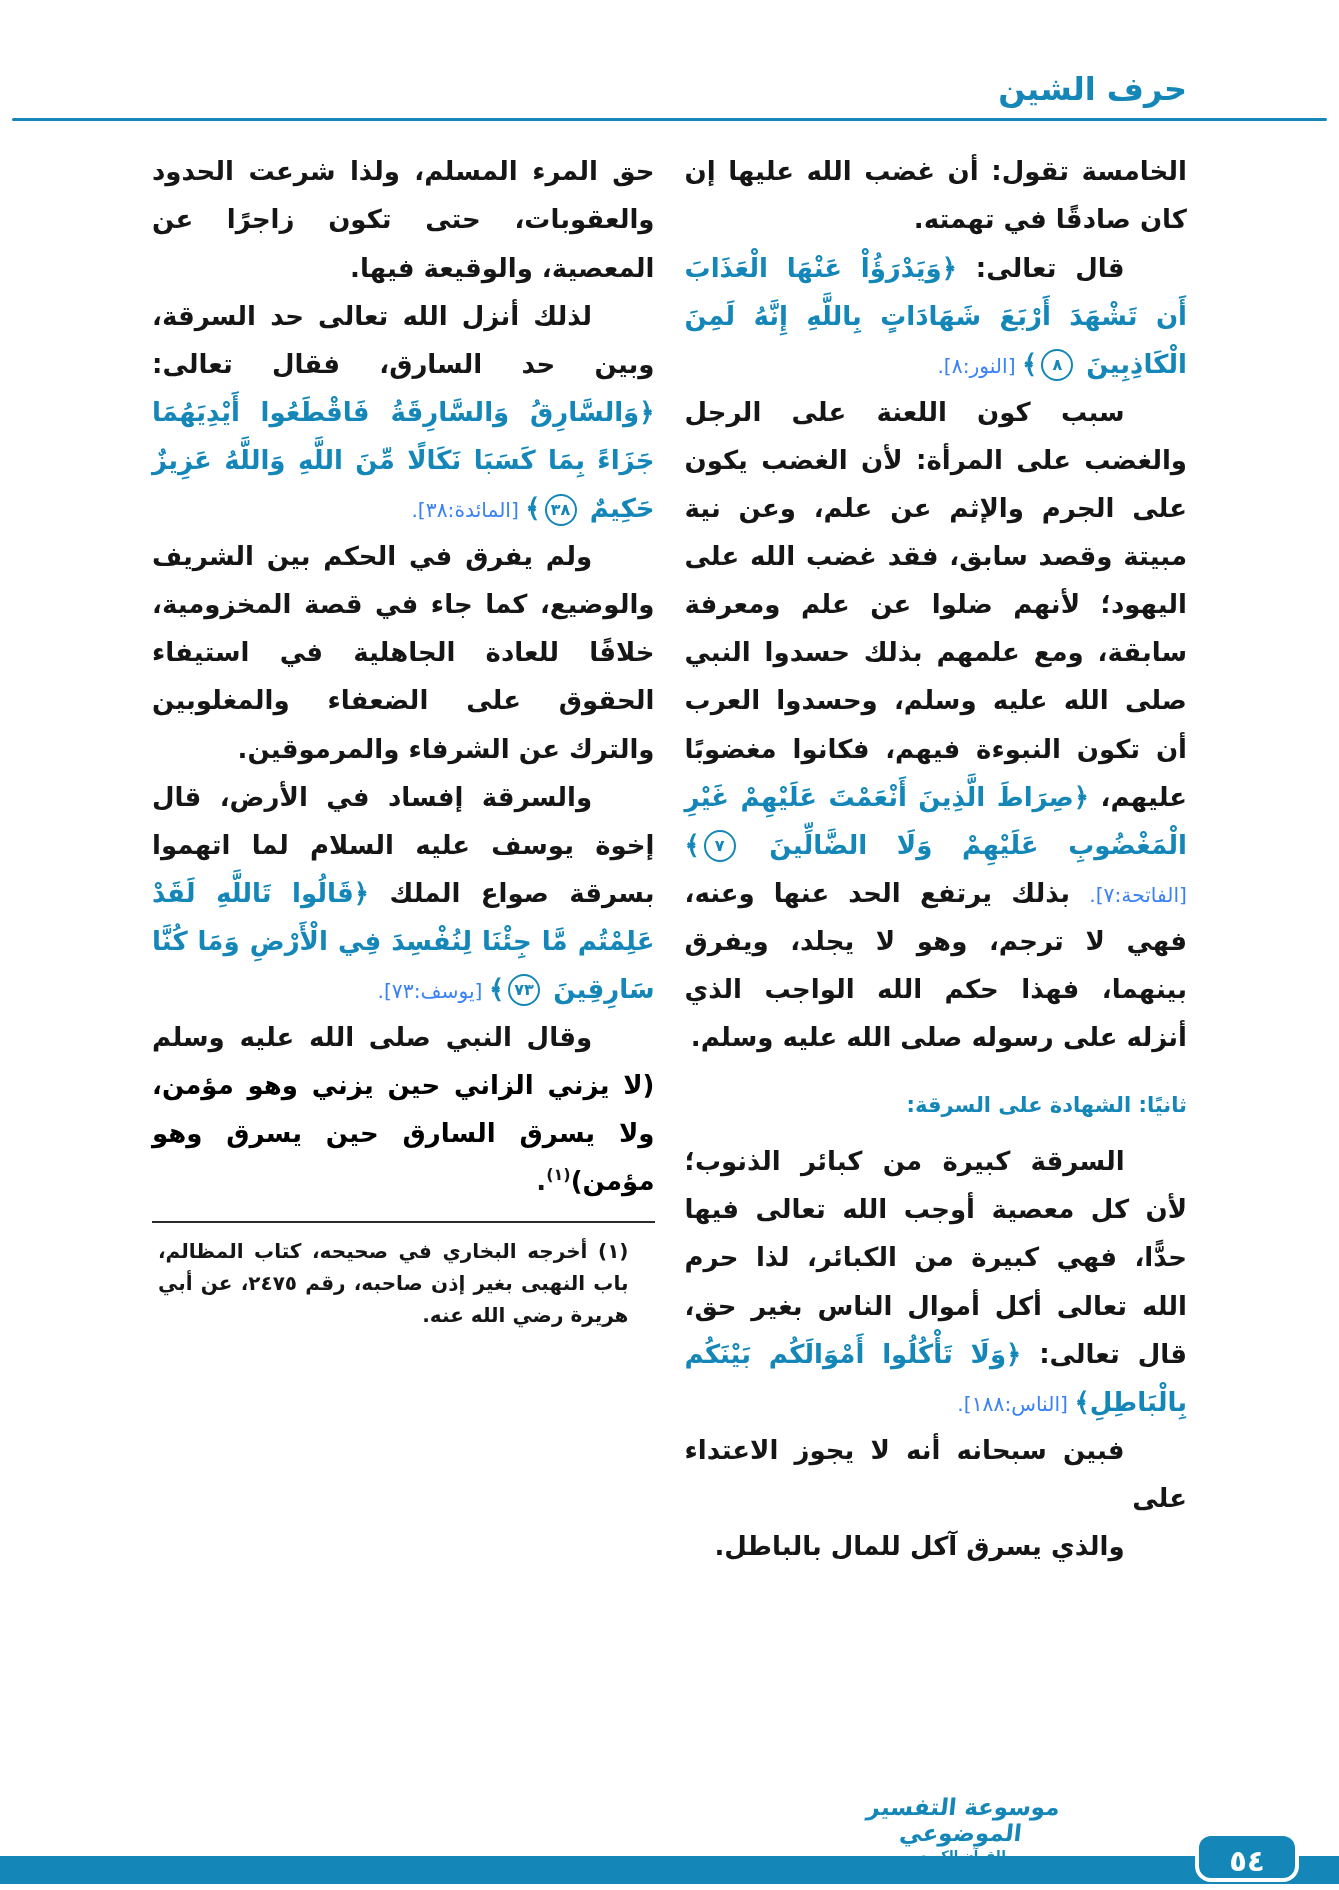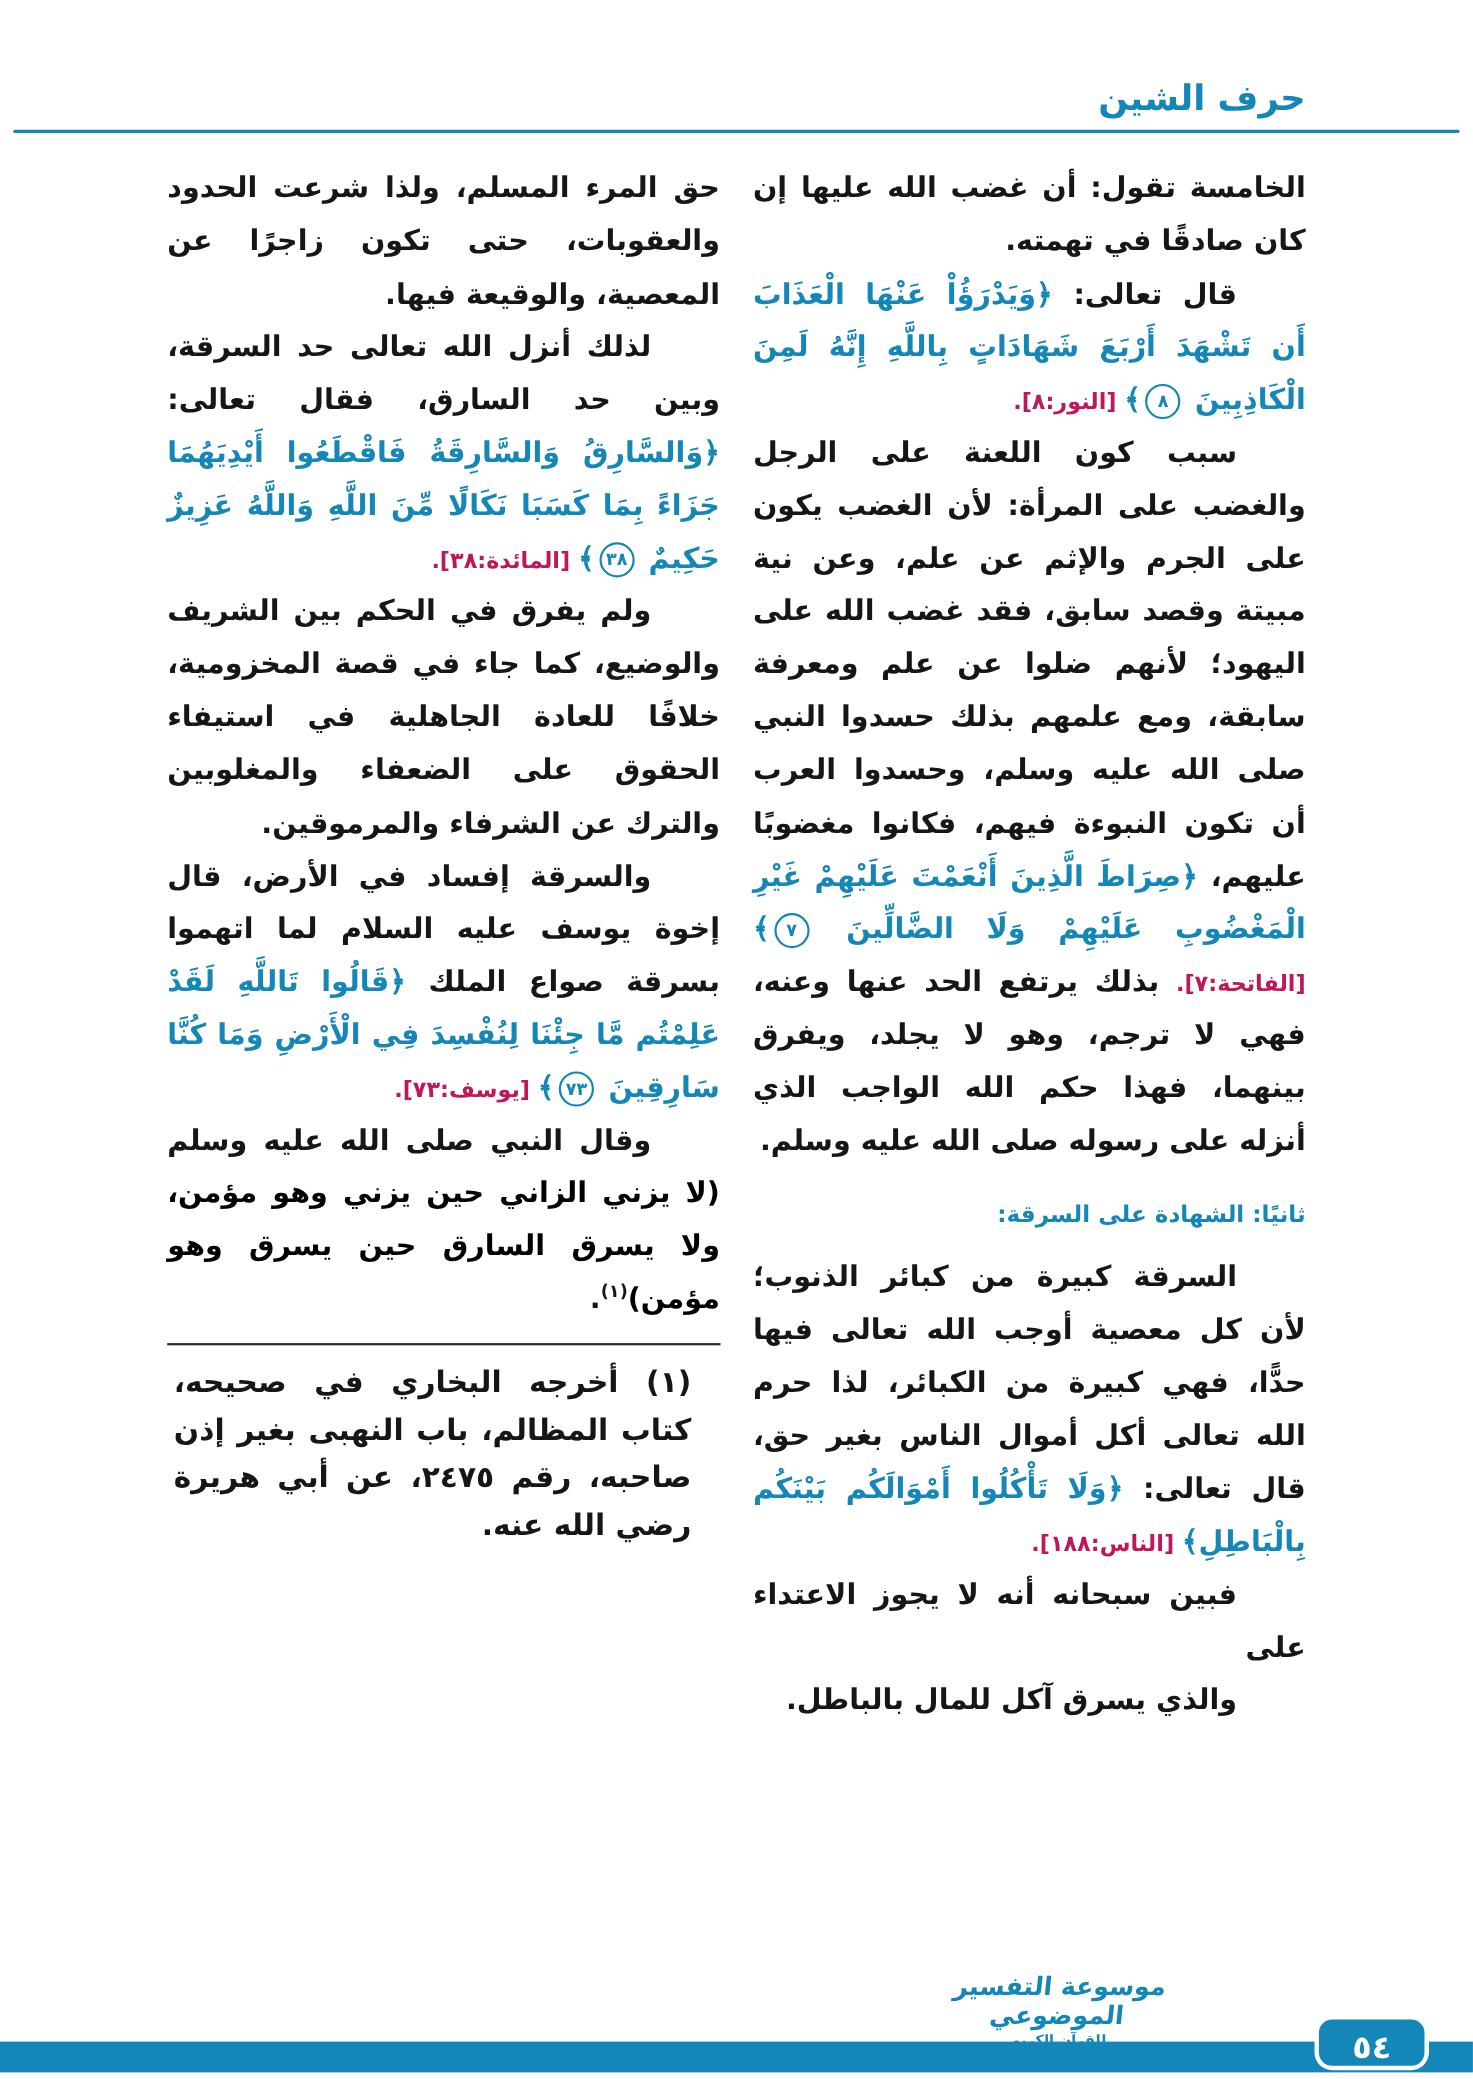--- a/index.html
+++ b/index.html
@@ -45,21 +45,21 @@
     line-height:1.85;
     font-weight:700;
     color:#161616;
     text-align:justify;
   }
   .para.indent{text-indent:2.4em;}
   .heading-para{margin:18px 0 10px 0;text-indent:0;}
 
   .seg{white-space:pre-wrap;}
   .seg-quran{color:var(--accent);}
-  .seg-ref{font-size:0.78em;font-weight:700;color:#be185d;}
+  .seg-ref{font-size:0.78em;font-weight:400;color:#3b82f6;}
   .seg-heading{color:var(--accent);font-size:21px;font-weight:700;}
   .seg-hadith{color:#000;font-weight:700;}
   .seg-footref{font-size:0.62em;vertical-align:super;font-weight:700;}
   .seg-aya{
     display:inline-flex;
     align-items:center;
     justify-content:center;
     width:32px;height:32px;
     box-sizing:border-box;
     border:2px solid var(--accent);
@@ -74,21 +74,21 @@
   }
 
   
   .footnote-sep{
     height:2px;
     background:#2b2b2b;
     margin:16px 0 12px 0;
   }
   .footnote{
     margin:0;
-    font-size:27px;
+    font-size:20px;
     line-height:1.6;
     font-weight:700;
     color:#161616;
     text-align:justify;
     padding:0 26px 0 6px;
   }
 
   
   .footer-band{
     position:absolute;

